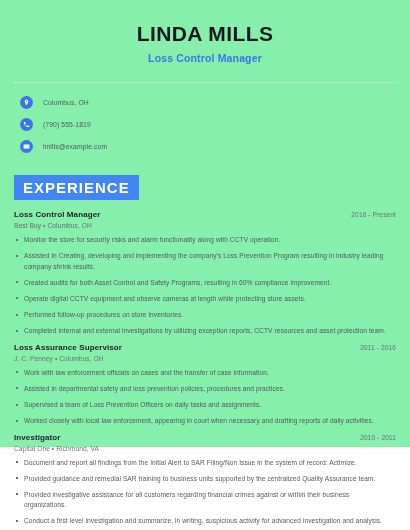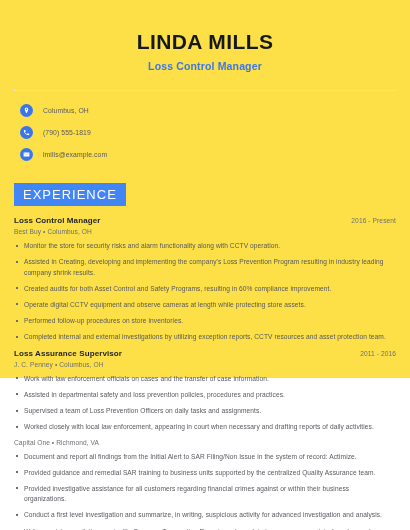--- a/index.html
+++ b/index.html
@@ -10,25 +10,25 @@
   body {
     width: 410px;
     height: 530px;
     overflow: hidden;
     font-family: "Liberation Sans", sans-serif;
     color: #3c3c3c;
     -webkit-font-smoothing: antialiased;
   }
   .page {
     width: 410px;
-    height: 378px;
+    height: 447px;
     box-sizing: border-box;
-    padding: 12px 14px;
+    padding: 4px 14px;
     position: relative;
-    background: #fde047;
+    background: #86efac;
   }
 
   
   .header {
     padding-top: 18px;
     text-align: center;
   }
   .name {
     font-size: 21px;
     font-weight: bold;
@@ -80,22 +80,22 @@
     color: #56595e;
     letter-spacing: 0.1px;
   }
 
   
   .section-badge {
     display: inline-block;
     margin-top: 22px;
     background: #4285f4;
     color: #ffffff;
-    font-size: 13px;
-    font-weight: normal;
+    font-size: 15px;
+    font-weight: bold;
     letter-spacing: 1px;
     padding: 4px 9px 4px 9px;
   }
 
   .jobs { margin-top: 10px; }
 
   .job { margin-bottom: 2px; }
   .job-head {
     display: flex;
     justify-content: space-between;
@@ -217,20 +217,24 @@
         <div class="job-company">J. C. Penney • Columbus, OH</div>
         <ul class="bullets">
           <li>Work with law enforcement officials on cases and the transfer of case information.</li>
           <li>Assisted in departmental safety and loss prevention policies, procedures and practices.</li>
           <li>Supervised a team of Loss Prevention Officers on daily tasks and assignments.</li>
           <li>Worked closely with local law enforcement, appearing in court when necessary and drafting reports of daily activities.</li>
         </ul>
       </div>
 
       <div class="job">
+        <div class="job-head">
+          <span class="job-role">Investigator</span>
+          <span class="job-dates">2010 - 2011</span>
+        </div>
         <div class="job-company">Capital One • Richmond, VA</div>
         <ul class="bullets">
           <li>Document and report all findings from the Initial Alert to SAR Filing/Non Issue in the system of record: Actimize.</li>
           <li>Provided guidance and remedial SAR training to business units supported by the centralized Quality Assurance team.</li>
           <li>Provided investigative assistance for all customers regarding financial crimes against or within their business organizations.</li>
           <li>Conduct a first level investigation and summarize, in writing, suspicious activity for advanced investigation and analysis.</li>
           <li>Write suspicious activity reports, file Currency Transaction Reports and escalate issues as appropriate for advanced investigation and analysis.</li>
 
         </ul>
       </div>

